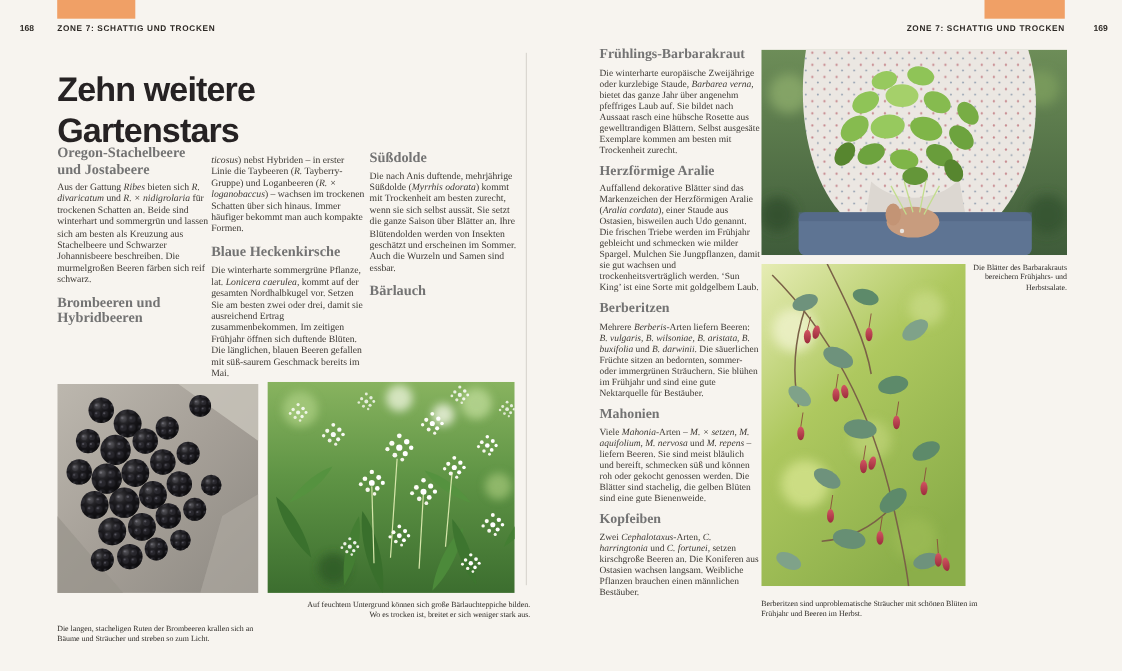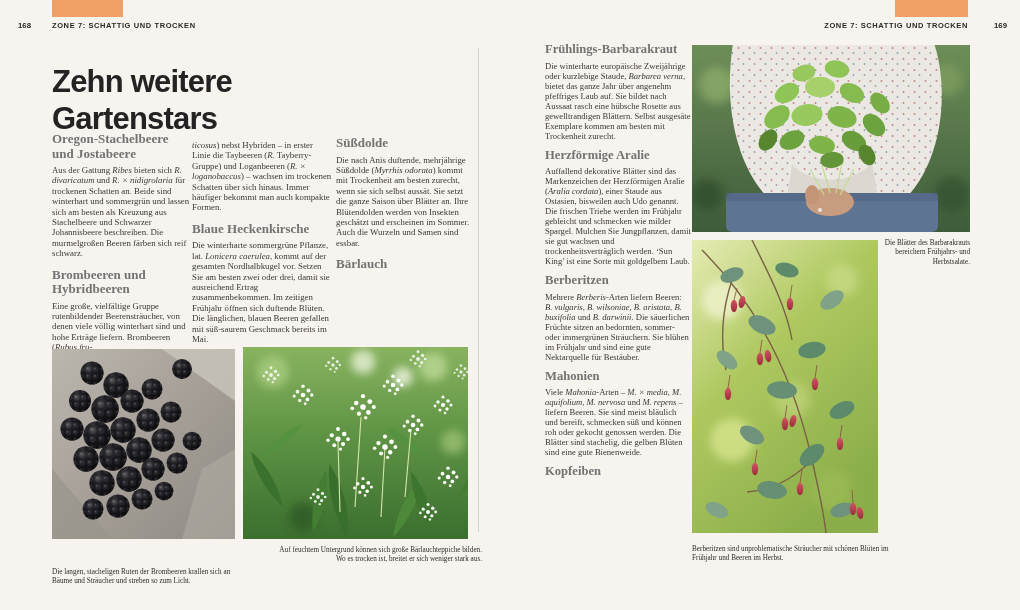--- a/index.html
+++ b/index.html
@@ -42,21 +42,20 @@
 
   <div class="rule" style="left:478px;top:48px;height:484px;"></div>
 
   <div class="col" style="left:52px;top:132px;width:138px;">
     <div class="sec">
       <h3 class="sec-h">Oregon-Stachelbeere und Jostabeere</h3>
       <p class="sec-b">Aus der Gattung <em>Ribes</em> bieten sich <em>R. divaricatum</em> und <em>R. × nidigrolaria</em> für trockenen Schatten an. Beide sind winterhart und sommergrün und lassen sich am besten als Kreuzung aus Stachelbeere und Schwarzer Johannisbeere beschreiben. Die murmelgroßen Beeren färben sich reif schwarz.</p>
     </div>
     <div class="sec">
       <h3 class="sec-h">Brombeeren und Hybridbeeren</h3>
-      <p class="sec-b">Eine große, vielfältige Gruppe rutenbildender Beerensträucher, von denen viele völlig winterhart sind und hohe Erträge liefern. Brombeeren (<em>Rubus fru-</em></p>
     </div>
   </div>
 
   <div class="col" style="left:192px;top:140px;width:140px;">
     <div class="sec">
       <p class="sec-b"><em>ticosus</em>) nebst Hybriden – in erster Linie die Taybeeren (<em>R.</em> Tayberry-Gruppe) und Loganbeeren (<em>R. × loganobaccus</em>) – wachsen im trockenen Schatten über sich hinaus. Immer häufiger bekommt man auch kompakte Formen.</p>
     </div>
     <div class="sec">
       <h3 class="sec-h">Blaue Heckenkirsche</h3>
       <p class="sec-b">Die winterharte sommergrüne Pflanze, lat. <em>Lonicera caerulea</em>, kommt auf der gesamten Nordhalbkugel vor. Setzen Sie am besten zwei oder drei, damit sie ausreichend Ertrag zusammenbekommen. Im zeitigen Frühjahr öffnen sich duftende Blüten. Die länglichen, blauen Beeren gefallen mit süß-saurem Geschmack bereits im Mai.</p>
@@ -81,24 +80,25 @@
     <div class="sec">
       <h3 class="sec-h">Herzförmige Aralie</h3>
       <p class="sec-b">Auffallend dekorative Blätter sind das Markenzeichen der Herzförmigen Aralie (<em>Aralia cordata</em>), einer Staude aus Ostasien, bisweilen auch Udo genannt. Die frischen Triebe werden im Frühjahr gebleicht und schmecken wie milder Spargel. Mulchen Sie Jungpflanzen, damit sie gut wachsen und trockenheitsverträglich werden. ‘Sun King’ ist eine Sorte mit goldgelbem Laub.</p>
     </div>
     <div class="sec">
       <h3 class="sec-h">Berberitzen</h3>
       <p class="sec-b">Mehrere <em>Berberis</em>-Arten liefern Beeren: <em>B. vulgaris</em>, <em>B. wilsoniae</em>, <em>B. aristata</em>, <em>B. buxifolia</em> und <em>B. darwinii</em>. Die säuerlichen Früchte sitzen an bedornten, sommer- oder immergrünen Sträuchern. Sie blühen im Frühjahr und sind eine gute Nektarquelle für Bestäuber.</p>
     </div>
     <div class="sec">
       <h3 class="sec-h">Mahonien</h3>
-      <p class="sec-b">Viele <em>Mahonia</em>-Arten – <em>M. × media</em>, <em>M. aquifolium</em>, <em>M. nervosa</em> und <em>M. repens</em> – liefern Beeren. Sie sind meist bläulich und bereift, schmecken süß und können roh oder gekocht genossen werden. Die Blätter sind stachelig, die gelben Blüten sind eine gute Bienenweide.</p>
+      <p class="sec-b">Viele <em>Mahonia</em>-Arten – <em>M. × setzen</em>, <em>M. aquifolium</em>, <em>M. nervosa</em> und <em>M. repens</em> – liefern Beeren. Sie sind meist bläulich und bereift, schmecken süß und können roh oder gekocht genossen werden. Die Blätter sind stachelig, die gelben Blüten sind eine gute Bienenweide.</p>
     </div>
     <div class="sec">
       <h3 class="sec-h">Kopfeiben</h3>
+      <p class="sec-b">Zwei <em>Cephalotaxus</em>-Arten, <em>C. harringtonia</em> und <em>C. fortunei</em>, setzen kirschgroße Beeren an. Die Koniferen aus Ostasien wachsen langsam. Weibliche Pflanzen brauchen einen männlichen Bestäuber.</p>
     </div>
   </div>
 
   <div class="photo" style="left:52px;top:349px;width:183px;height:190px;">
     <svg width="183" height="190" viewBox="0 0 183 190">
       <defs>
         <pattern id="dr" width="7" height="7" patternUnits="userSpaceOnUse">
           <rect width="7" height="7" fill="#17161a"></rect>
           <circle cx="3.5" cy="3.5" r="2.7" fill="#27262c"></circle>
           <circle cx="2.6" cy="2.6" r="0.9" fill="#5a5963"></circle>

